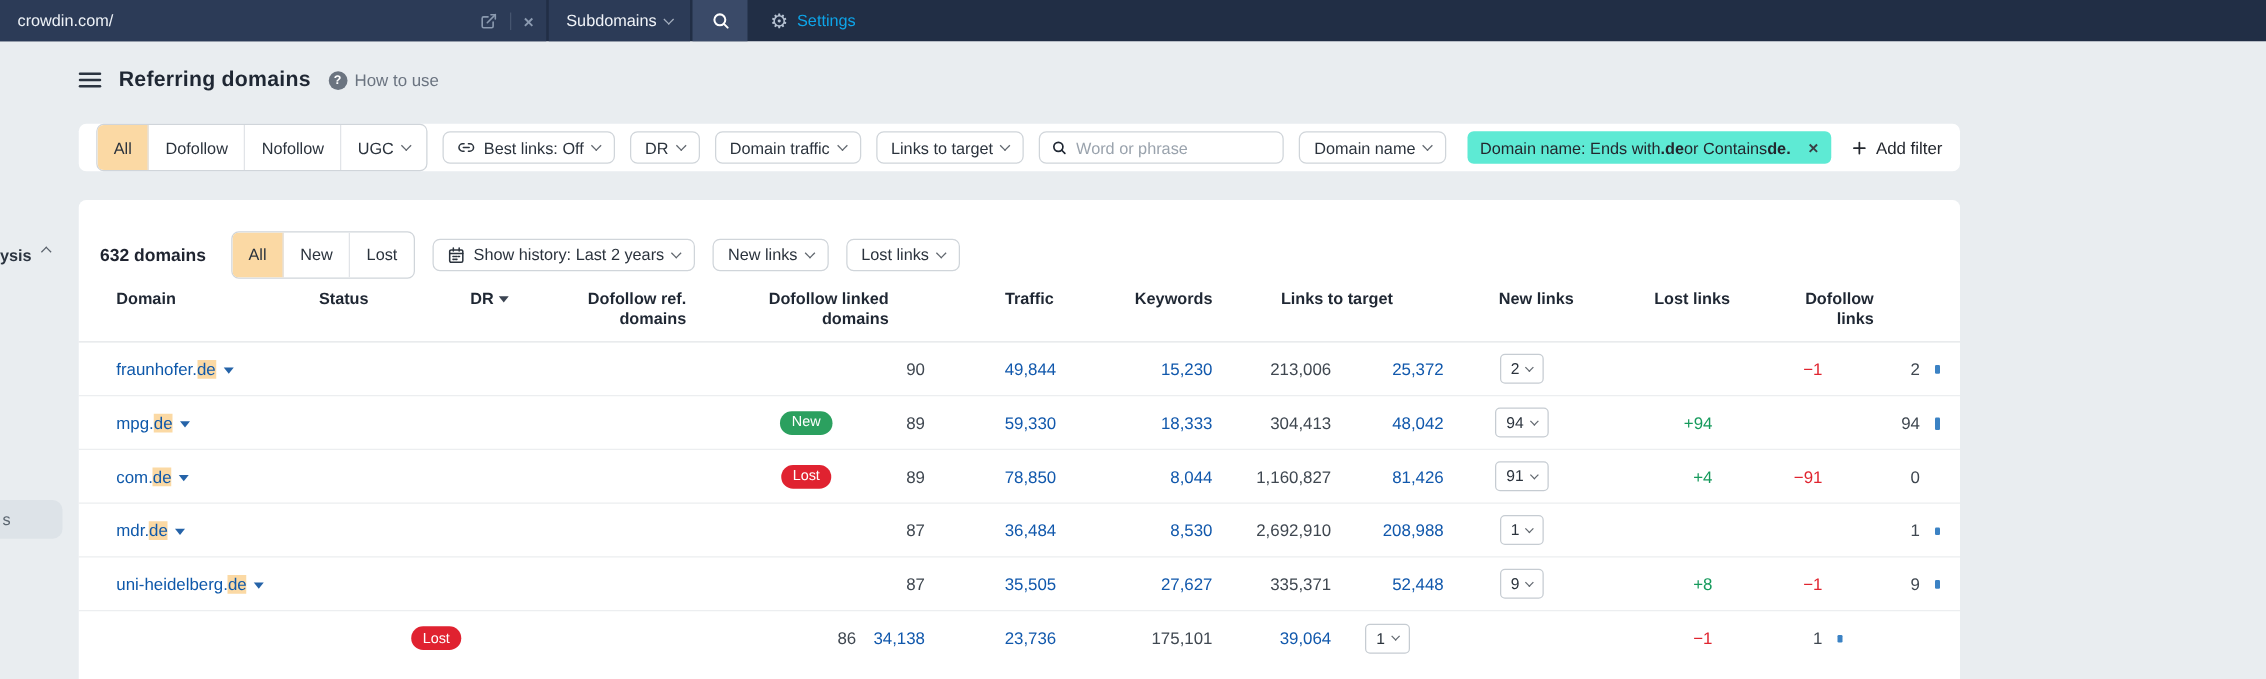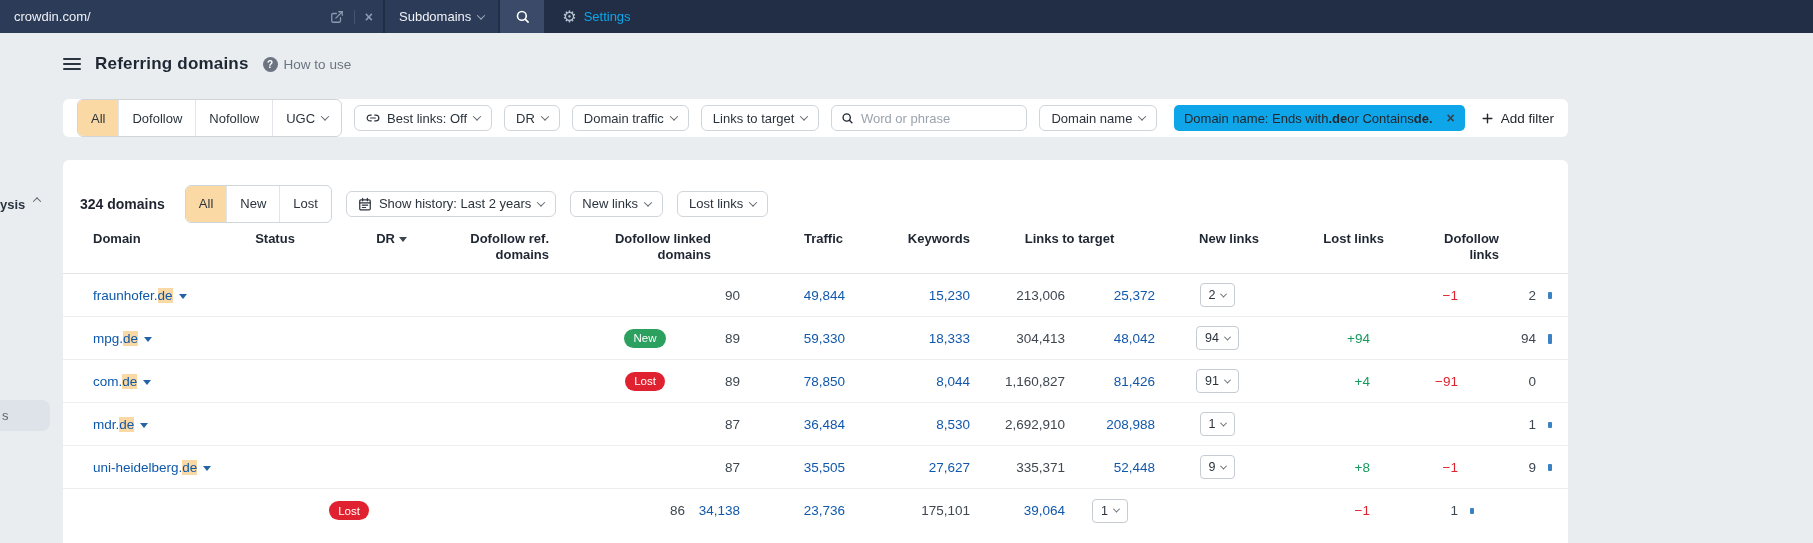--- a/index.html
+++ b/index.html
@@ -1,21 +1,21 @@
 <!DOCTYPE html>
 <html><head>
 <meta charset="utf-8">
 <style>
   * { margin:0; padding:0; box-sizing:border-box; }
   html,body { width:1813px; height:543px; overflow:hidden; background:#e9edf0;
               font-family:"Liberation Sans","DejaVu Sans",sans-serif; }
 
   
   .topbar { height:33px; background:#212e45; display:flex; align-items:stretch; }
-  .tb-input { width:383px; background:#2c3b57; display:flex; align-items:center; padding:0 10px 0 14px; }
+  .tb-input { width:437px; background:#2c3b57; display:flex; align-items:center; padding:0 10px 0 14px; }
   .tb-input .target-text { color:#eef2f7; font-size:13px; }
   .tb-iconrow { margin-left:auto; display:flex; align-items:center; gap:10px; color:#8b9ab0; }
   .tb-divider { width:1px; height:14px; background:#46556f; }
   .tb-x { font-size:14px; font-weight:bold; color:#8b9ab0; cursor:pointer; }
   .tb-seg { background:#2c3b57; margin-left:2px; display:flex; align-items:center; padding:0 14px; color:#f0f3f8; font-size:13px; cursor:pointer; }
   .tb-search { background:#3a4a68; margin-left:2px; width:44px; display:flex; align-items:center; justify-content:center; cursor:pointer; }
   .tb-settings { display:flex; align-items:center; gap:7px; margin-left:18px; color:#0ea5e9; font-size:13px; cursor:pointer; }
   .icon-gear::before { content:"⚙"; font-family:"DejaVu Sans",sans-serif; font-size:16px; color:#b6c2d2; line-height:1; }
 
   .chev { display:inline-block; width:6px; height:6px; border-right:1.6px solid currentColor;
@@ -54,21 +54,21 @@
   .seg { display:inline-flex; align-items:center; padding:0 13px; font-size:13px; color:#2b333d;
          border-right:1px solid #e1e4e8; cursor:pointer; }
   .seg:last-child { border-right:none; }
   .seg.active { background:#fbd9a4; font-weight:normal; }
   .search-box { display:inline-flex; align-items:center; height:26px; width:196px; border:1px solid #d0d5da;
                 border-radius:6px; padding:0 9px; gap:7px; background:#fff; }
   .search-box input { border:none; outline:none; width:100%; font-size:13px; color:#2b333d; background:transparent; }
   .search-box input::placeholder { color:#9aa3ad; }
 
   .pill-wrap { margin-left:auto; display:flex; align-items:center; gap:16px; }
-  .active-pill { display:inline-flex; align-items:center; height:26px; background:#0ea5e9; border-radius:5px;
+  .active-pill { display:inline-flex; align-items:center; height:26px; background:#5eead4; border-radius:5px;
                  padding:0 10px; font-size:13px; color:#23272e; cursor:default; }
   .active-pill b { font-weight:bold; }
   .pill-x { margin-left:14px; font-weight:bold; font-size:14px; color:#3a3f45; cursor:pointer; }
   .icon-x::before { content:"×"; }
   .add-filter { display:inline-flex; align-items:center; gap:7px; font-size:13.5px; color:#23272e; cursor:pointer; white-space:nowrap; }
 
   
   .tbl-toolbar { display:flex; align-items:center; gap:14px; padding:30px 0 0 17px; height:57px; }
   .count { font-size:14px; font-weight:bold; color:#1f2430; margin-right:6px; margin-left:0; padding-left:0; }
 
@@ -219,21 +219,21 @@
           <line x1="4" y1="12" x2="20" y2="12"></line>
       </svg>
       <span>Add filter</span>
     </span>
   </span>
 </div>
 
 <div class="table-card">
 
   <div class="tbl-toolbar">
-    <span class="count">324 domains</span>
+    <span class="count">632 domains</span>
     <div class="seg-group">
       <span class="seg active">All</span>
       <span class="seg">New</span>
       <span class="seg">Lost</span>
     </div>
     <span class="btn">
       <span class="bicon">
         <svg class="ic" width="14" height="14" viewBox="0 0 24 24" fill="none" stroke="#2b333d" stroke-width="2.1" stroke-linecap="round">
           <rect x="3" y="5" width="18" height="17" rx="2"></rect>
             <line x1="3" y1="10" x2="21" y2="10"></line>

